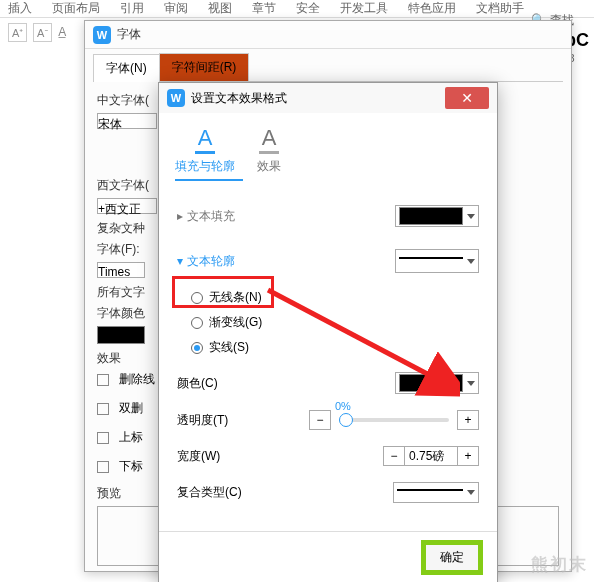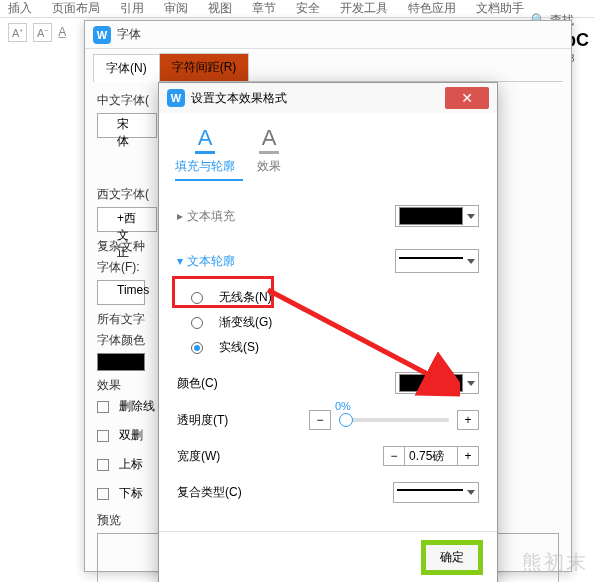--- a/index.html
+++ b/index.html
@@ -13,21 +13,21 @@
 .style-preview .big{font-size:18px;font-weight:bold}
 .style-preview .sm{font-size:11px;color:#666}
 .title-bar{height:28px;display:flex;align-items:center;gap:6px;padding:0 8px;color:#333;border-bottom:1px solid #ddd}
 .w-icon{width:18px;height:18px;background:#2b9af3;color:#fff;border-radius:4px;display:flex;align-items:center;justify-content:center;font-size:11px;font-weight:bold}
 .tabs{display:flex;border-bottom:1px solid #ccc;margin:4px 8px 0}
 .tab{padding:5px 12px;border:1px solid #ccc;border-bottom:none;background:#c2410c;margin-right:-1px;cursor:pointer}
 .tab.active{background:#fff;position:relative;top:1px}
 .form-body{padding:6px 12px}
 .row{display:flex;align-items:center;margin:4px 0;gap:6px}
 .label{width:70px;text-align:left;color:#333}
-.input-like{border:1px solid #aaa;padding:2px 19px;background:#fff;height:25px}
+.input-like{border:1px solid #aaa;padding:2px 0;background:#fff;height:16px}
 .section-label{margin-top:6px;color:#333}
 .chk{width:12px;height:12px;border:1px solid #888;display:inline-block;margin-right:4px}
 .effects{display:flex;flex-direction:column;gap:4px}
 .preview-box{border:1px solid #aaa;height:60px;margin:4px 0;display:flex;align-items:center;justify-content:center;font-size:36px;font-family:serif;font-style:italic;letter-spacing:8px}
 .btn{border:5px solid #84cc16;background:#f6f6f6;padding:4px 14px;cursor:pointer}
 
 
 .overlay{position:absolute;left:158px;top:82px;width:340px;background:#fff;border:1px solid #999;box-shadow:0 4px 18px rgba(0,0,0,.3)}
 .overlay-title{height:30px;display:flex;align-items:center;gap:6px;padding:0 8px;background:#f8f8f8}
 .close-x{margin-left:auto;background:#d9534f;color:#fff;width:44px;height:22px;display:flex;align-items:center;justify-content:center;font-size:14px;cursor:pointer;border-radius:2px}
@@ -38,31 +38,31 @@
 .mode-sep{border-bottom:2px solid #2b9af3;width:68px;margin-left:16px}
 .ov-body{padding:8px 18px 12px}
 .ov-row{display:flex;align-items:center;justify-content:space-between;margin:16px 0}
 .swatch{width:64px;height:18px;background:#000;border:1px solid #888}
 .swatch-wrap{display:flex;align-items:center;border:1px solid #aaa;padding:1px 3px;gap:4px}
 .caret{width:0;height:0;border-left:4px solid transparent;border-right:4px solid transparent;border-top:5px solid #555}
 .sec-head{color:#2b9af3;display:flex;align-items:center;gap:4px;cursor:pointer}
 .sec-head.collapsed{color:#777}
 .radio{width:12px;height:12px;border:1px solid #666;border-radius:50%;display:inline-block;position:relative}
 .radio.on::after{content:"";position:absolute;inset:2px;border-radius:50%;background:#2b9af3}
-.radio-row{display:flex;align-items:center;gap:16px;margin:8px 0 4px 14px;cursor:pointer}
+.radio-row{display:flex;align-items:center;gap:6px;margin:8px 0 4px 14px;cursor:pointer}
 .highlight-box{position:absolute;border:3px solid #e22;width:102px;height:32px;left:172px;top:276px;pointer-events:none}
 .arrow-svg{position:absolute;left:250px;top:228px;pointer-events:none}
 .slider{position:relative;width:110px;height:4px;background:#ddd;border-radius:2px}
 .slider-knob{position:absolute;left:0;top:-5px;width:14px;height:14px;border:1px solid #2b9af3;border-radius:50%;background:#fff}
 .slider-lbl{font-size:11px;color:#2b9af3;position:absolute;left:-4px;top:-18px}
 .pm{width:22px;height:20px;border:1px solid #aaa;display:flex;align-items:center;justify-content:center;cursor:pointer}
 .width-val{width:52px;height:20px;border-top:1px solid #aaa;border-bottom:1px solid #aaa;display:flex;align-items:center;padding:0 4px}
 .line-swatch{width:66px;height:12px;border-top:2px solid #000;margin-top:5px}
 .ov-footer{display:flex;justify-content:flex-end;padding:8px 14px;border-top:1px solid #ddd}
-.watermark{position:absolute;right:6px;bottom:6px;font-size:20px;color:#bbb;font-weight:normal;opacity:.6;letter-spacing:2px}
+.watermark{position:absolute;right:6px;bottom:6px;font-size:17px;color:#bbb;font-weight:bold;opacity:.6;letter-spacing:2px}
 </style>
 </head>
 <body>
 
 <div class="ribbon">
   <span>插入</span>
   <span>页面布局</span>
   <span>引用</span>
   <span>审阅</span>
   <span>视图</span>

